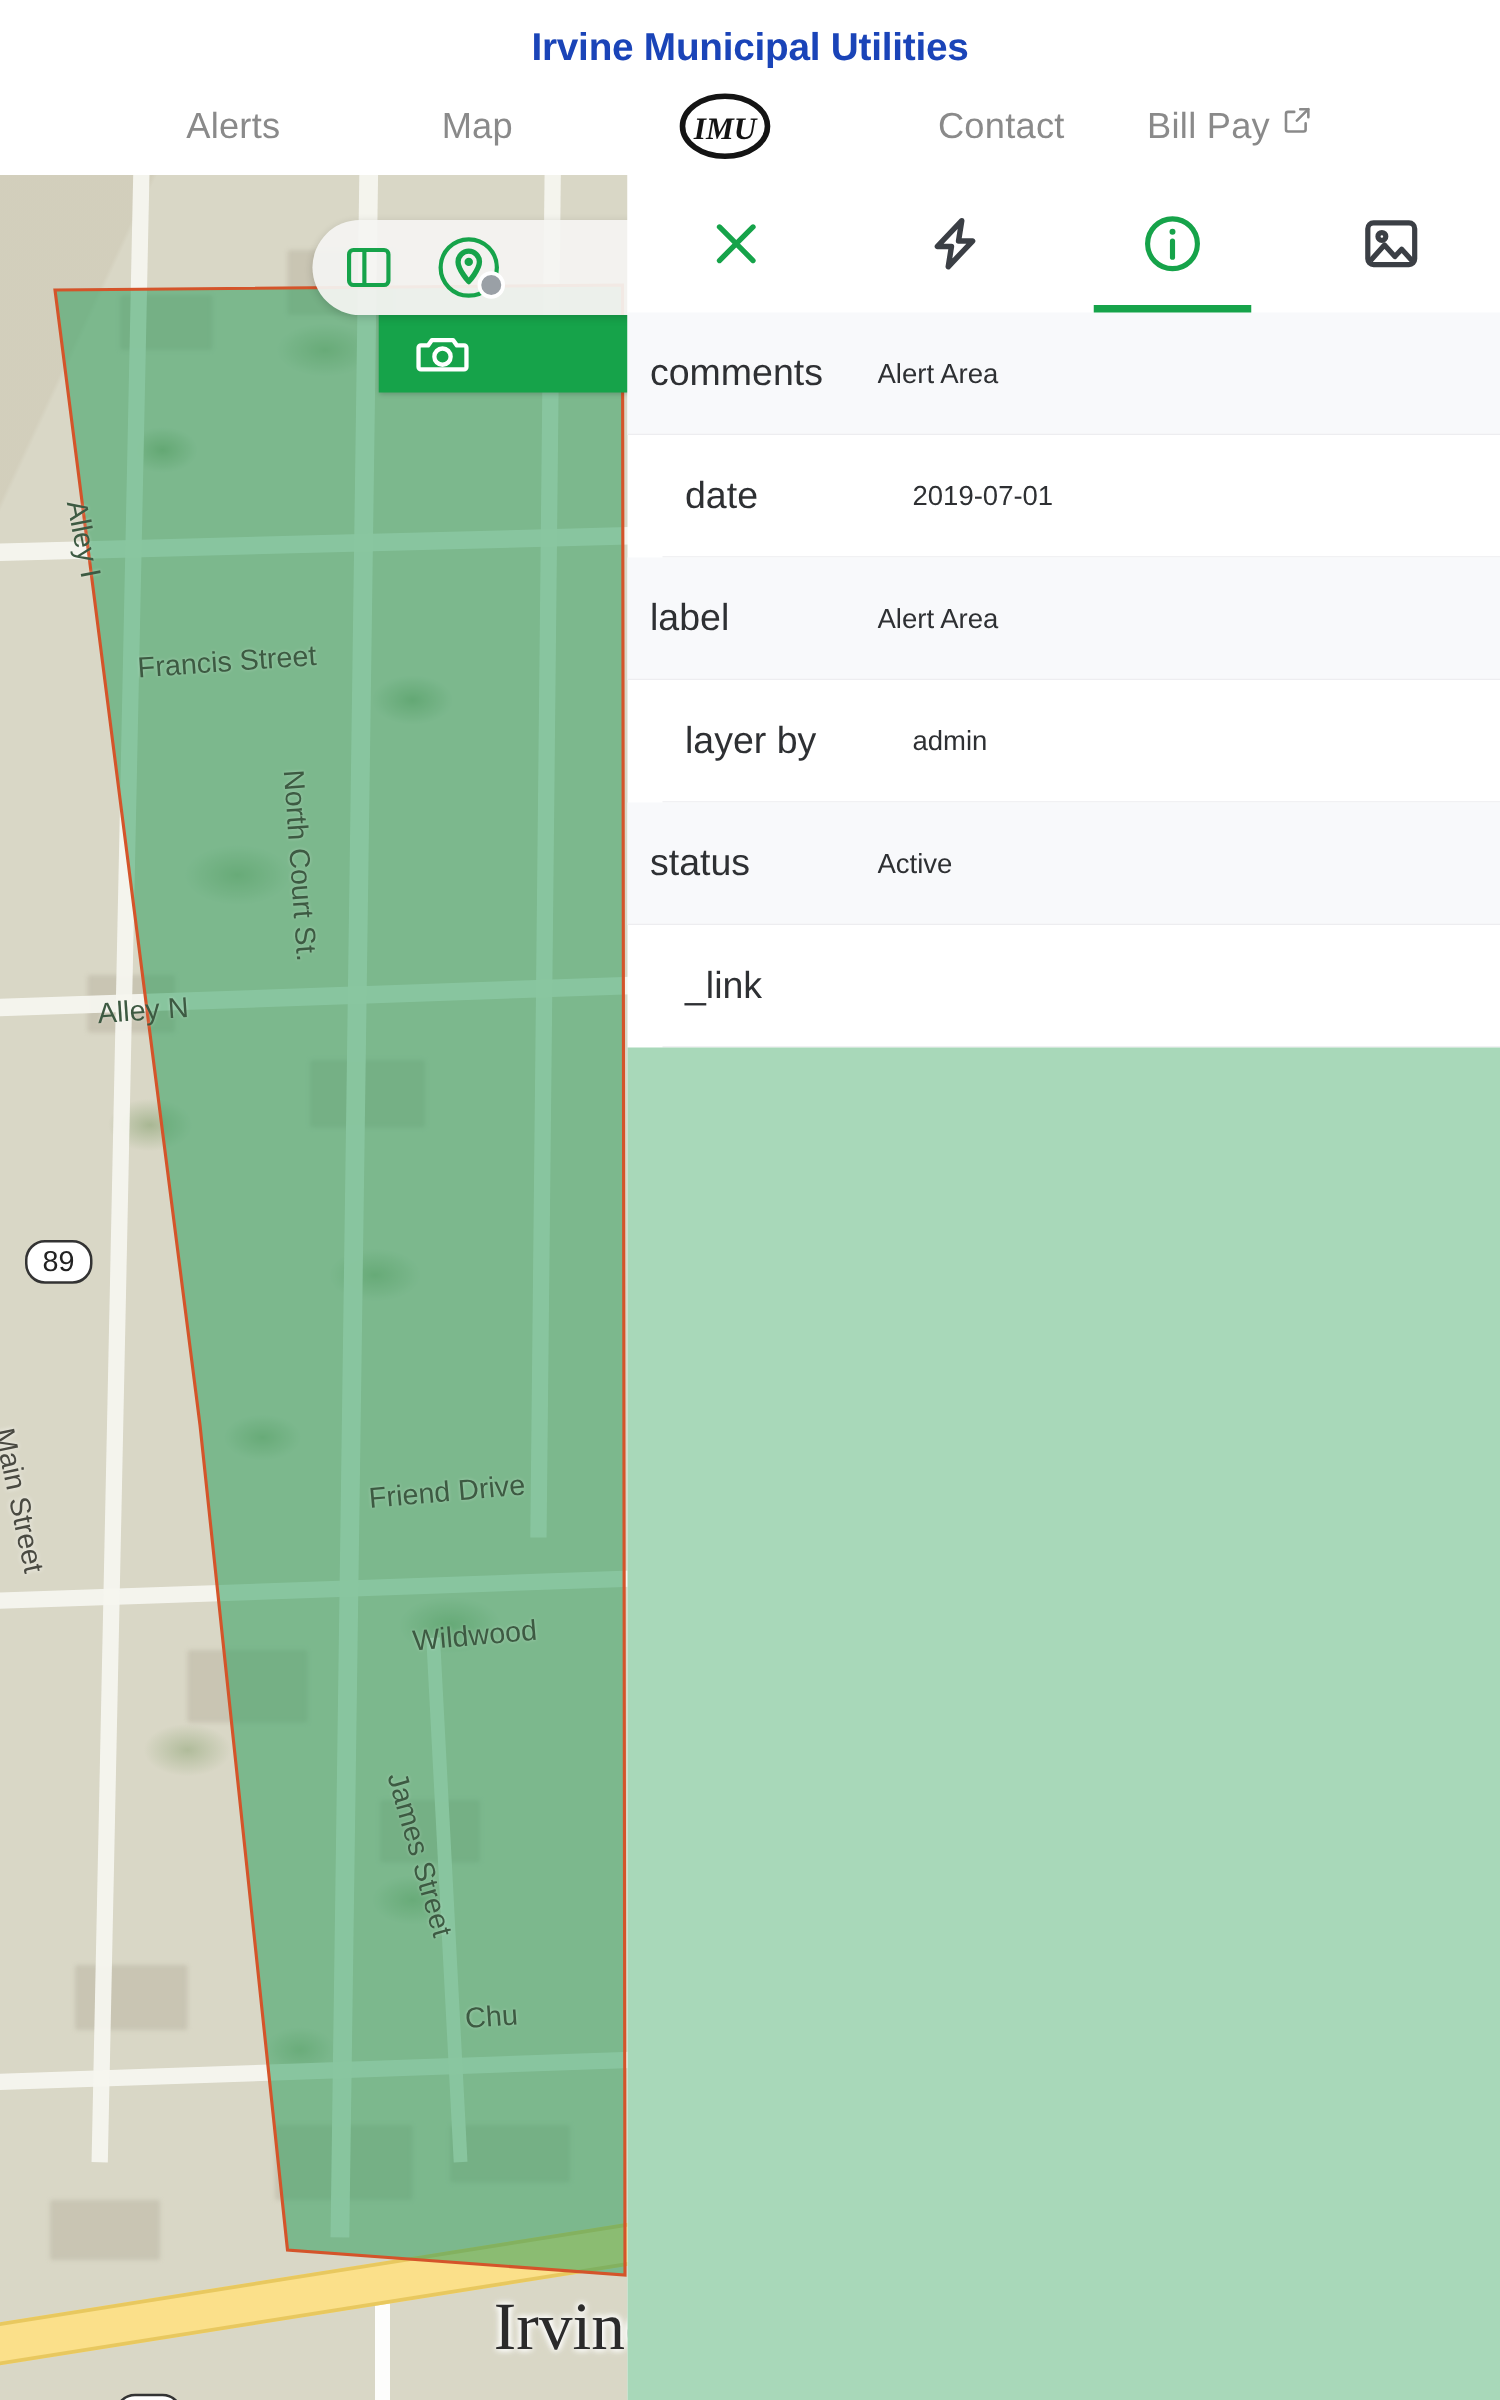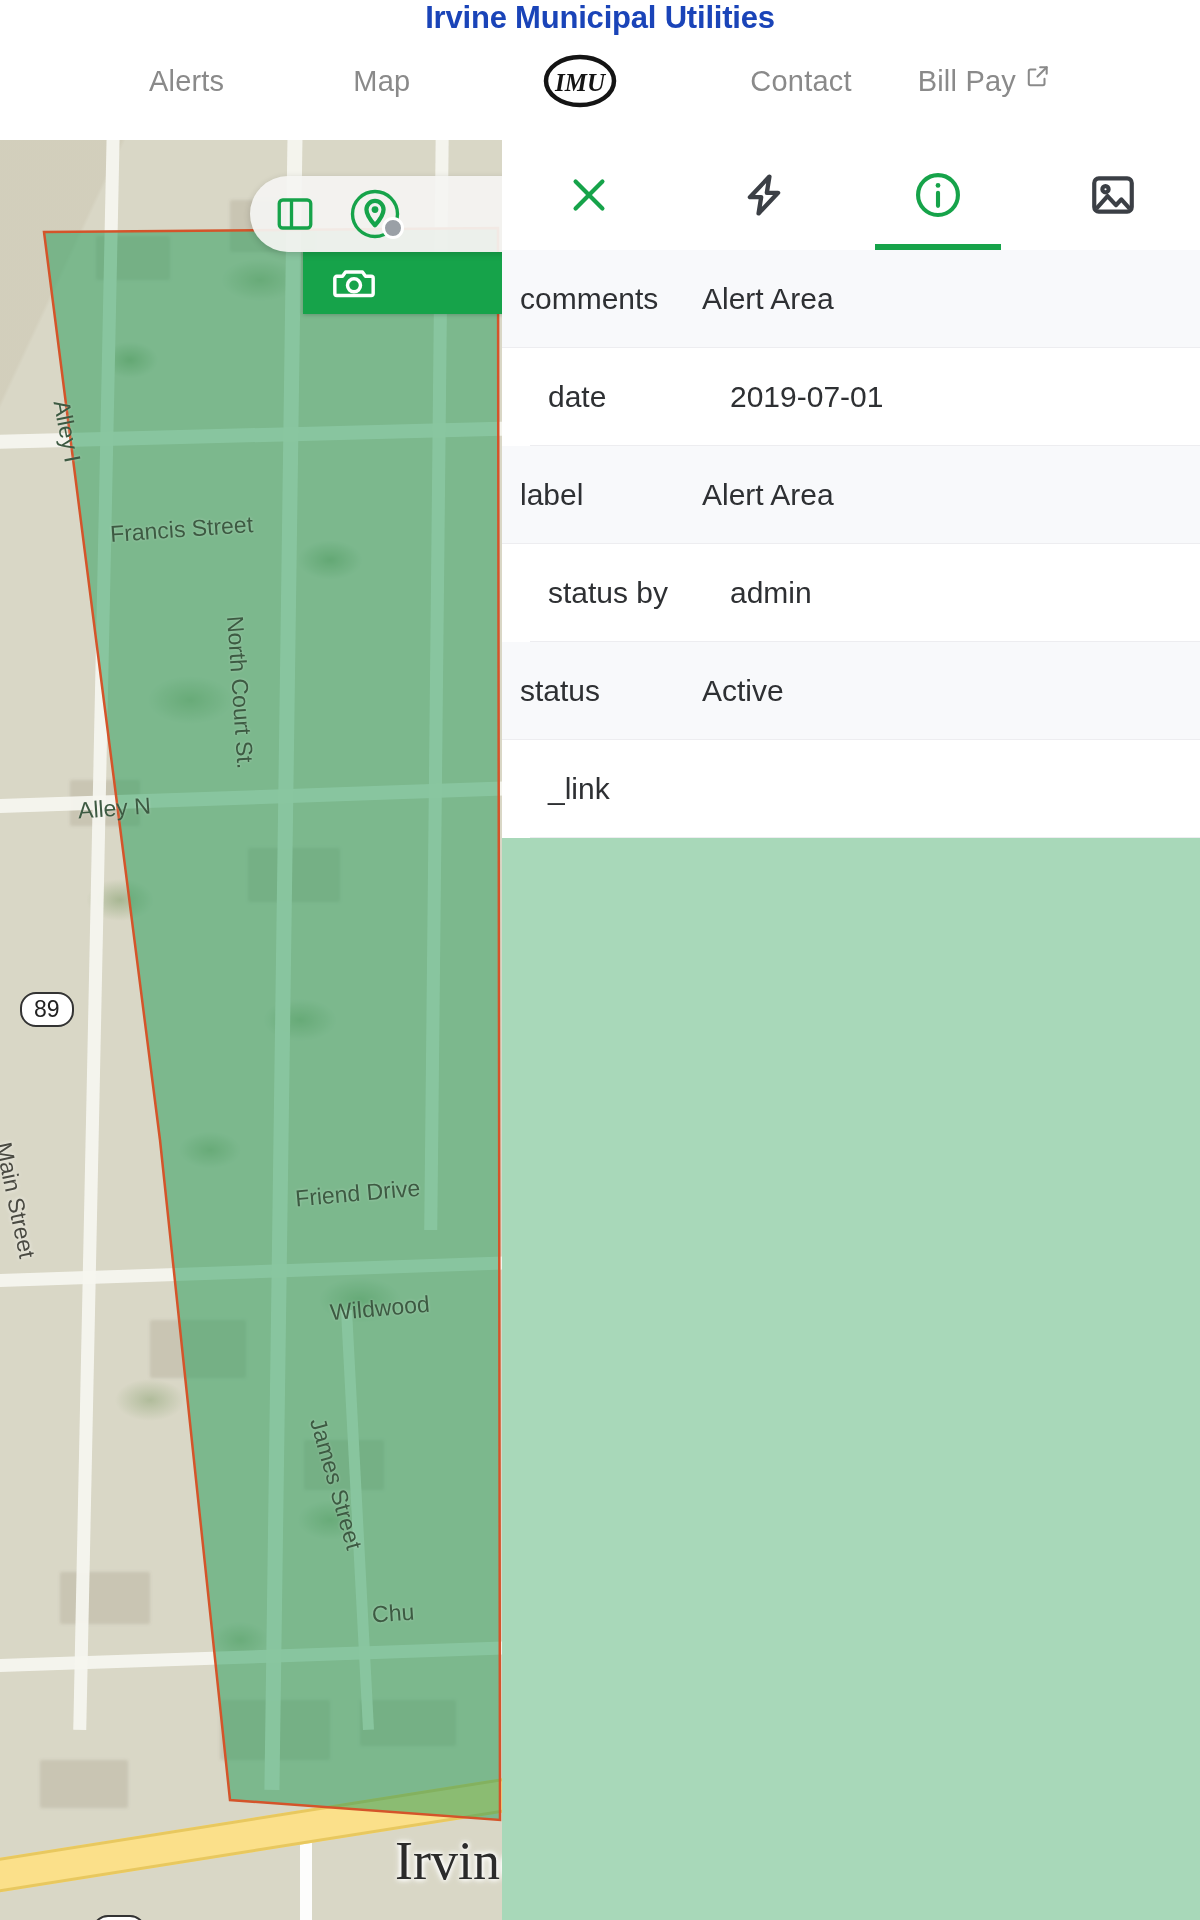--- a/index.html
+++ b/index.html
@@ -15,21 +15,21 @@
   #site-header{
     position:absolute; top:0; left:0; width:1200px; height:140px;
     background:#ffffff; z-index:50;
   }
   #site-title{
     text-align:center;
     font-size:31px;
     font-weight:bold;
     color:#1a44b8;
     letter-spacing:-0.2px;
-    padding-top:0;
+    padding-top:20px;
     font-family:"Liberation Sans", sans-serif;
   }
   #main-nav{
     display:flex; align-items:center; justify-content:center;
     gap:12px; margin-top:16px;
   }
   .nav-link{
     font-size:29px; color:#8a8a8a; font-weight:400;
     letter-spacing:0.2px; text-decoration:none;
     display:flex; align-items:center; gap:9px;
@@ -149,21 +149,21 @@
     display:flex; align-items:center; height:98px;
     border-bottom:1px solid #ededf0; padding:0 0 0 18px;
   }
   .attr-row.odd{ background:#f8f9fb;align-items:center; }
   .attr-row.even{ background:#ffffff;margin-left:28px; }
   .attr-key{
     width:182px; flex:0 0 182px; font-size:30px; color:#2e3033;
     font-family:"Liberation Sans", sans-serif;
   }
   .attr-val{
-    font-size:30px; color:#2e3033; overflow:hidden;
+    font-size:22px; color:#2e3033; overflow:hidden;
     white-space:nowrap; text-overflow:clip;
     font-family:"Liberation Sans", sans-serif;
   }
   .attr-val.link{ color:#1c9d55; }
   #panel-filler{ flex:1 1 auto; background:#a8d8b9; }
 </style>
 </head>
 <body>
 
 <div id="site-header">
@@ -326,21 +326,21 @@
       <div class="attr-key">date</div>
       <div class="attr-val">2019-07-01</div>
     </div>
 
     <div class="attr-row odd">
       <div class="attr-key">label</div>
       <div class="attr-val">Alert Area</div>
     </div>
 
     <div class="attr-row even">
-      <div class="attr-key">status by</div>
+      <div class="attr-key">layer by</div>
       <div class="attr-val">admin</div>
     </div>
 
     <div class="attr-row odd">
       <div class="attr-key">status</div>
       <div class="attr-val">Active</div>
     </div>
 
 
 

